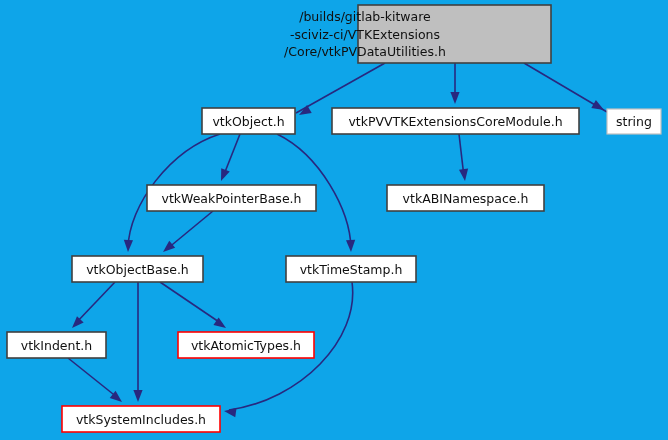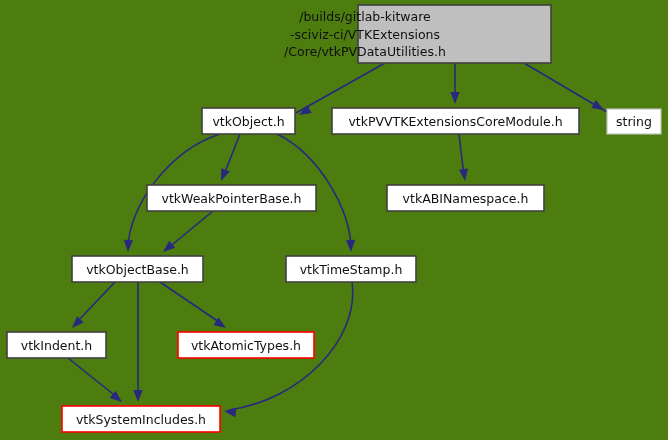--- a/index.html
+++ b/index.html
@@ -4,21 +4,21 @@
 <style>
   html, body {
     margin: 0;
     padding: 0;
     background: #ffffff;
   }
   #canvas {
     position: relative;
     width: 668px;
     height: 440px;
-    background: #4d7c0f;
+    background: #0ea5e9;
     overflow: hidden;
     font-family: "DejaVu Sans", sans-serif;
   }
   svg.graph {
     position: absolute;
     left: 0;
     top: 0;
     width: 668px;
     height: 440px;
   }

